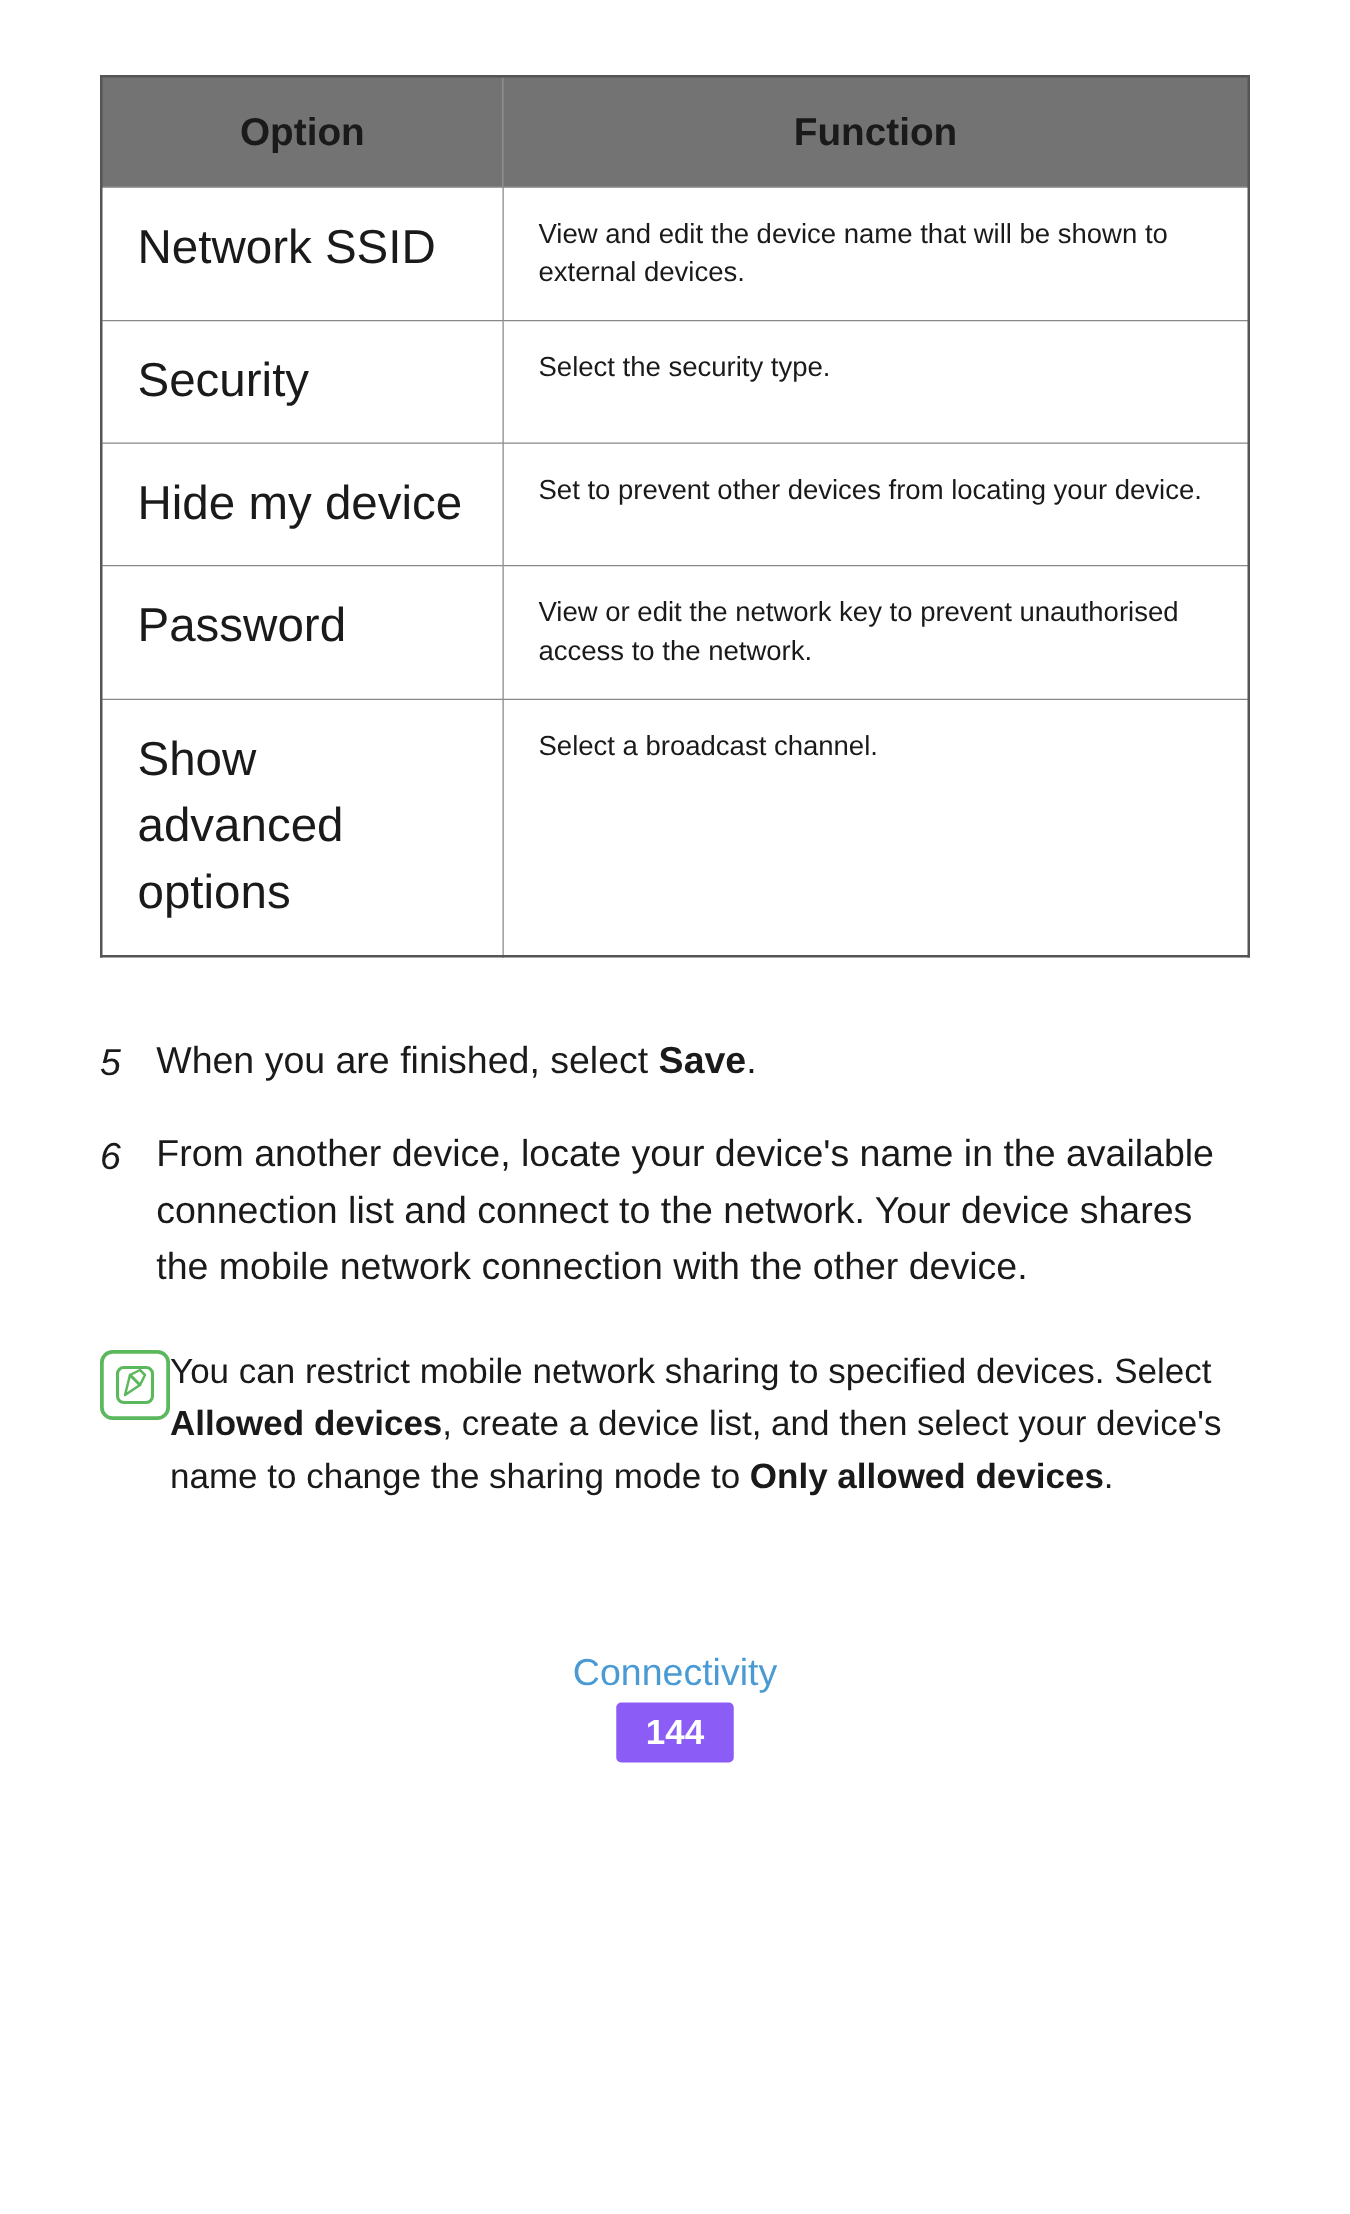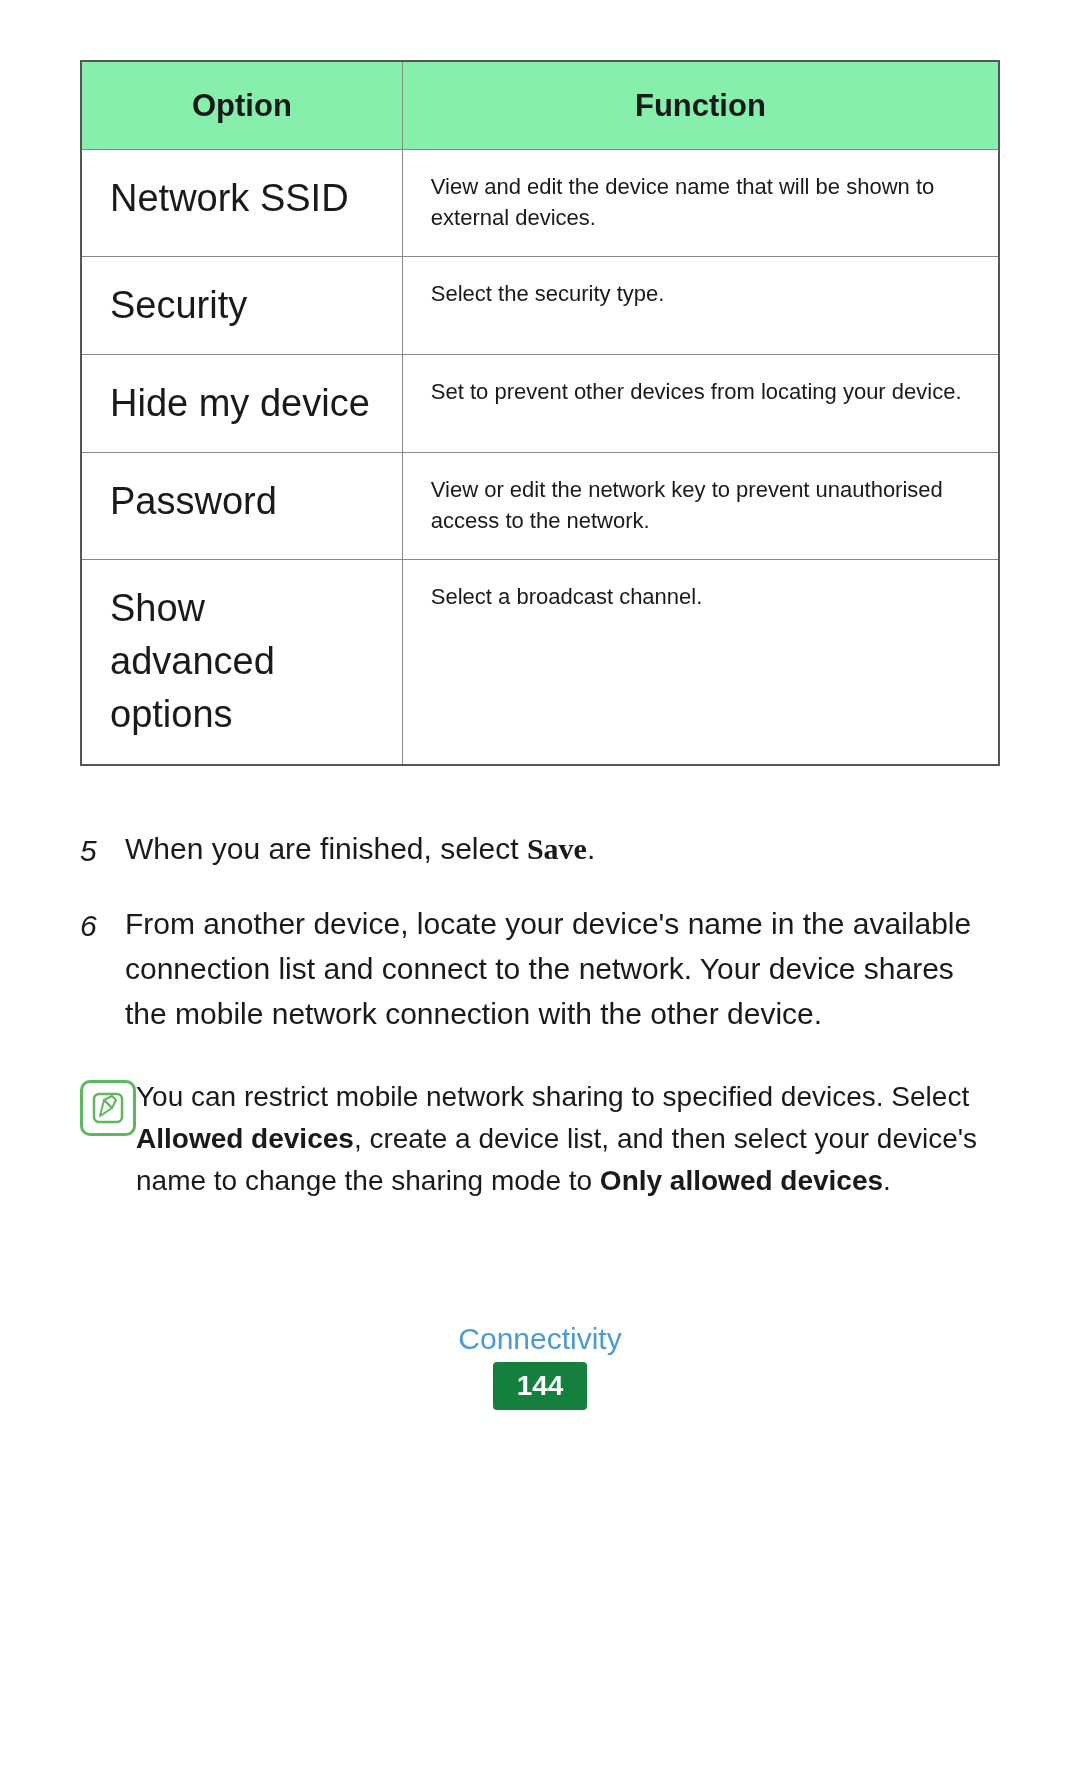--- a/index.html
+++ b/index.html
@@ -31,21 +31,21 @@
 
     table th, table td {
       border: 1.5px solid #888;
       padding: 22px 28px;
       vertical-align: top;
       font-size: 22px;
       line-height: 1.4;
     }
 
     table thead th {
-      background-color: #86efac;
+      background-color: #737373;
       font-weight: bold;
       font-size: 31px;
     }
 
     table thead th:first-child {
       width: 35%;
     }
 
     table tbody td:first-child {
       font-size: 38px;
@@ -74,21 +74,20 @@
     }
 
     .step-text {
       font-size: 30px;
       line-height: 1.5;
       color: #1a1a1a;
     }
 
     .step-text strong {
       font-weight: bold;
-      font-family: Liberation Serif, serif;
     }
 
     .note-box {
       display: flex;
       align-items: flex-start;
       margin-top: 30px;
     }
 
     .note-icon {
       width: 56px;
@@ -125,21 +124,21 @@
 
     .footer-label {
       color: #4a9ad4;
       font-size: 30px;
       display: block;
       margin-bottom: 6px;
     }
 
     .footer-page {
       display: inline-block;
-      background-color: #15803d;
+      background-color: #8b5cf6;
       color: white;
       font-size: 28px;
       font-weight: bold;
       padding: 8px 24px;
       border-radius: 4px;
     }
   </style>
 </head>
 <body>
 

